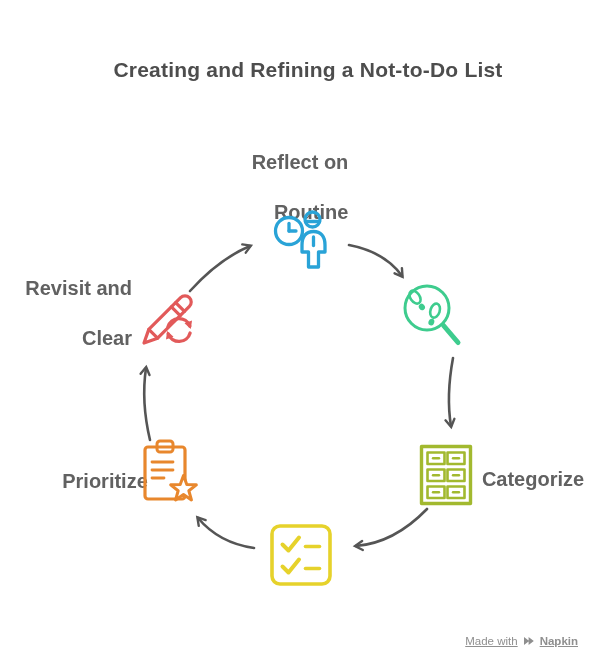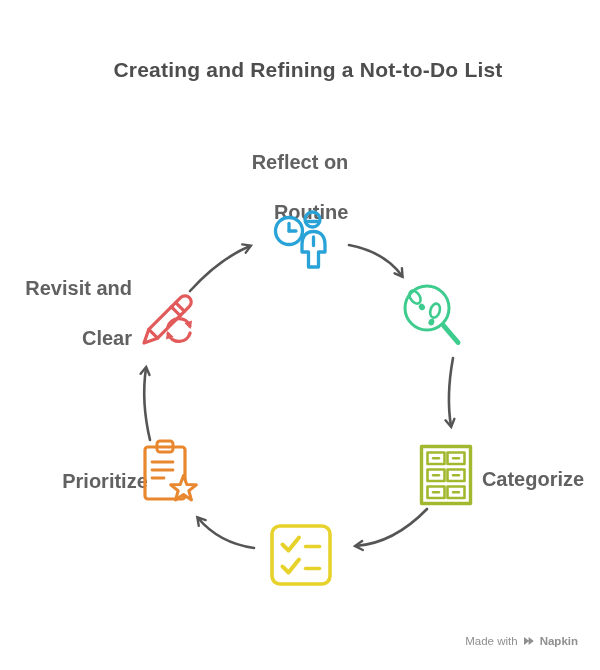--- a/index.html
+++ b/index.html
@@ -26,21 +26,21 @@
   .ic-reflect{left:272px;top:206px;}
   .ic-identify{left:401px;top:283px;}
   .ic-categorize{left:419px;top:444px;}
   .ic-rules{left:269px;top:523px;}
   .ic-prioritize{left:138px;top:438px;}
   .ic-revisit{left:137px;top:281px;}
   .arrows{position:absolute;left:0;top:0;pointer-events:none;}
   .flow-arrow{fill:none;stroke:currentColor;stroke-width:2.6;stroke-linecap:round;}
   .watermark{
     position:absolute;right:22px;top:635px;display:flex;align-items:center;gap:5px;
-    font-size:11.5px;color:#8f8f8f;font-weight:500;
+    font-size:11.5px;color:#8f8f8f;font-weight:500;text-decoration:underline;
   }
   .watermark .brand{font-weight:bold;}
   .wm-icon{display:inline-block;}
 </style>
 </head>
 <body>
 
 <div class="canvas">
 
   <h1 class="title">Creating and Refining a Not-to-Do List</h1>

